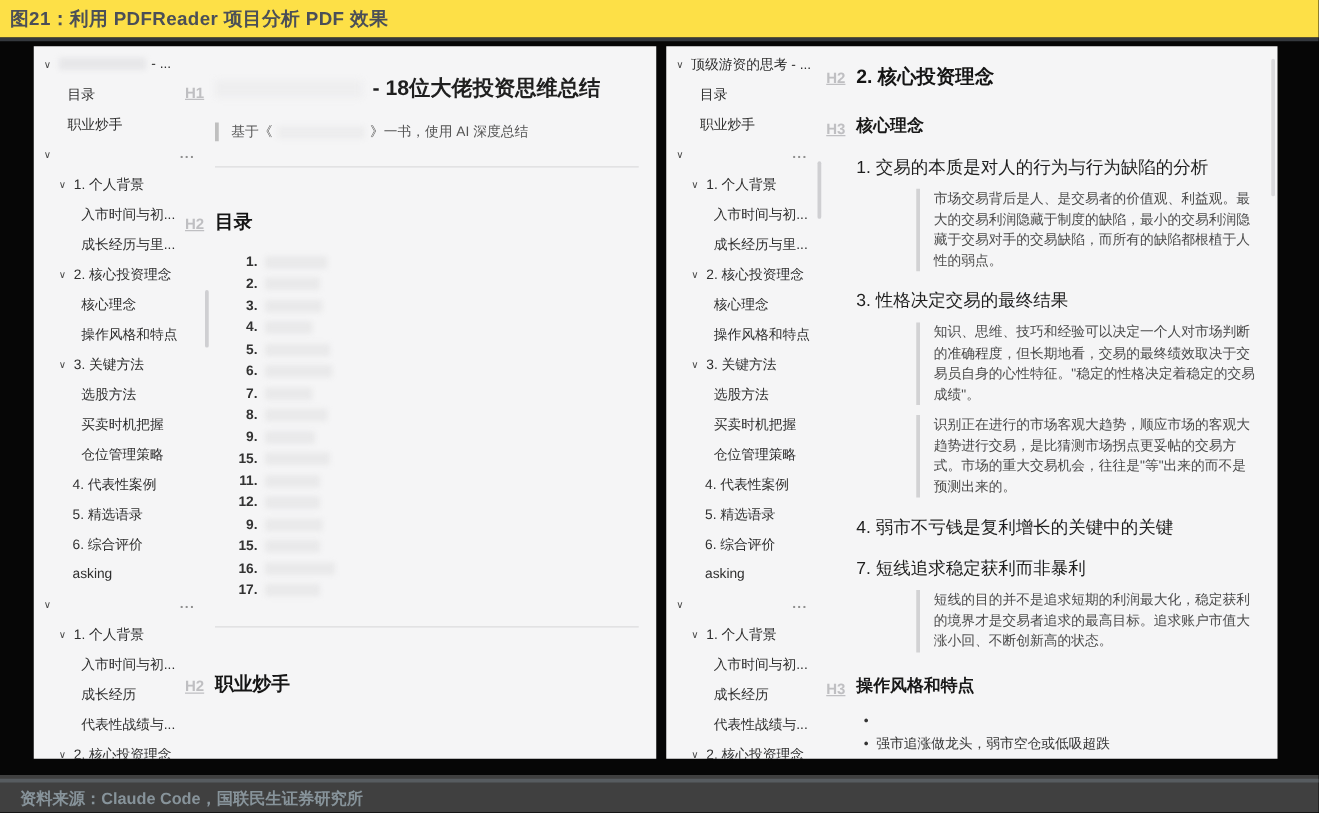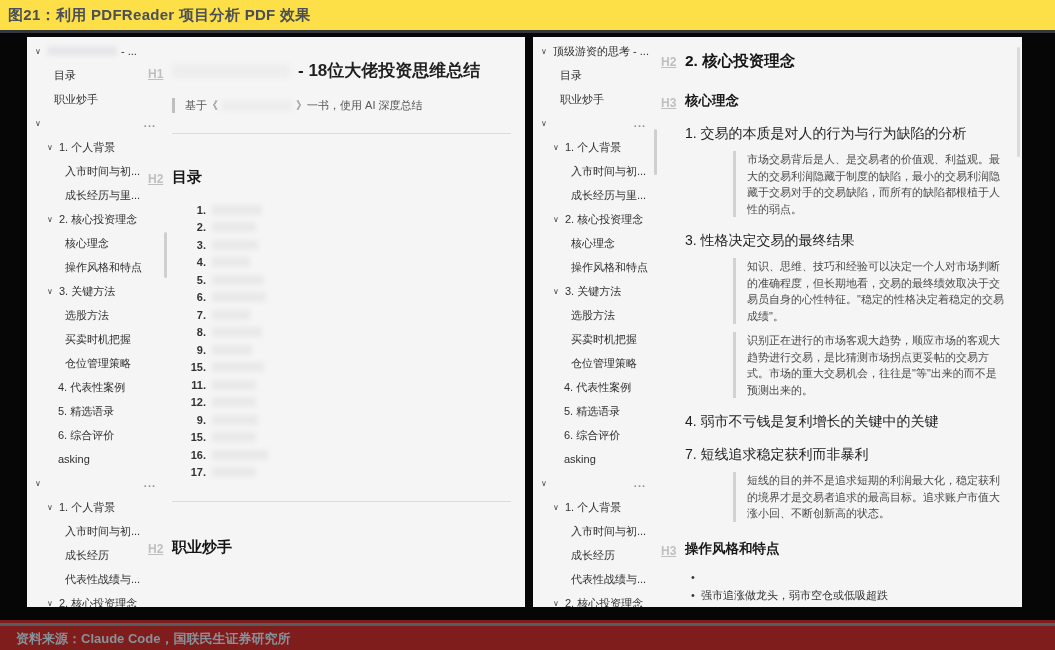--- a/index.html
+++ b/index.html
@@ -5,21 +5,21 @@
   html,body{margin:0;padding:0;}
   body{
     width:1055px;height:650px;position:relative;overflow:hidden;
     background:#060606;
     font-family:"Liberation Sans","DejaVu Sans",sans-serif;
   }
   
   .fig-header{position:absolute;top:0;left:0;width:1055px;height:30px;background:#fde047;}
   .fig-title{padding:6px 0 0 8px;font-size:15px;font-weight:bold;color:#4b4f57;letter-spacing:.3px;}
   .fig-rule{position:absolute;top:30px;left:0;width:1055px;height:3px;background:#34383d;}
-  .src-band{position:absolute;top:620px;left:0;width:1055px;height:30px;background:#7f1d1d;}
+  .src-band{position:absolute;top:620px;left:0;width:1055px;height:30px;background:#404040;}
   .src-rule{height:3px;background:#575c60;margin-top:3px;}
   .src-text{margin-top:4px;padding-left:16px;font-size:13px;font-weight:bold;color:#87939a;}
   
   .panel{position:absolute;top:37px;height:570px;background:#f5f5f6;display:flex;overflow:hidden;}
   .panel-left{left:27px;width:498px;}
   .panel-right{left:533px;width:489px;}
   
   .outline{flex:none;box-sizing:border-box;padding-top:2px;font-size:11px;color:#333;position:relative;}
   .panel-left .outline{width:141px;}
   .panel-right .outline{width:125px;}

